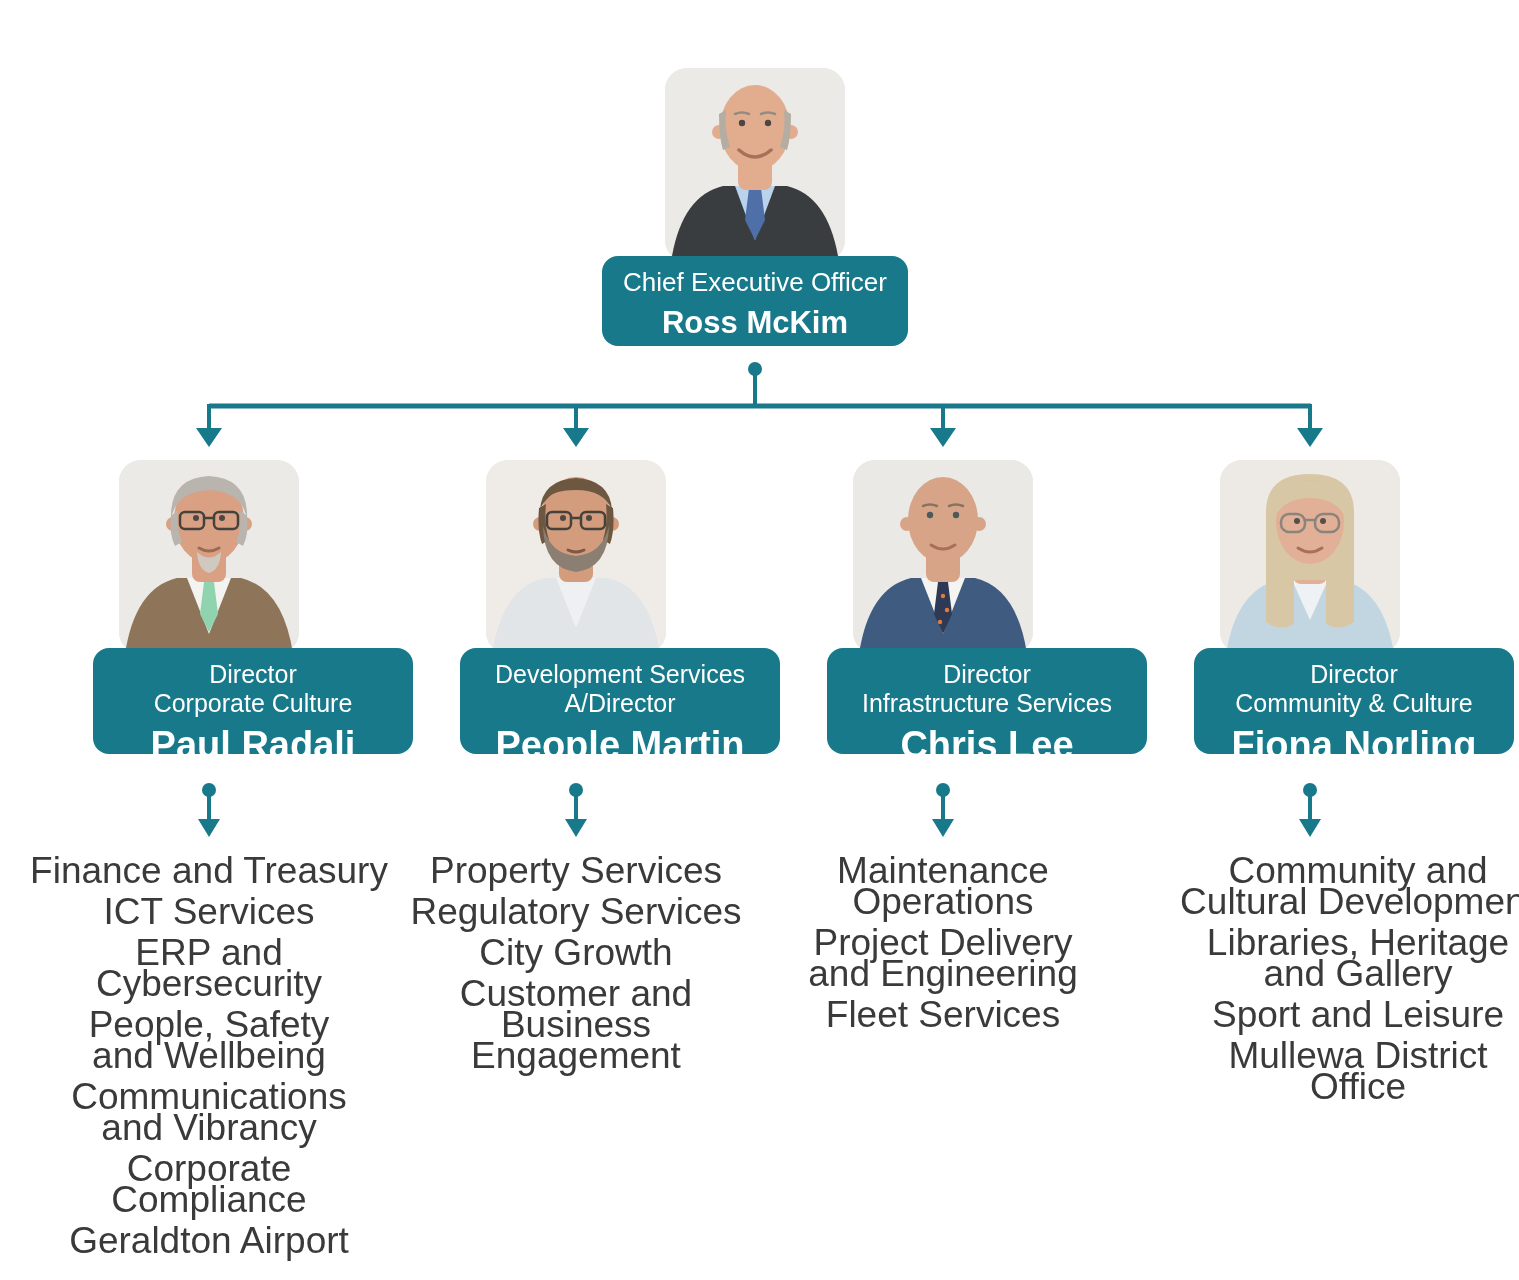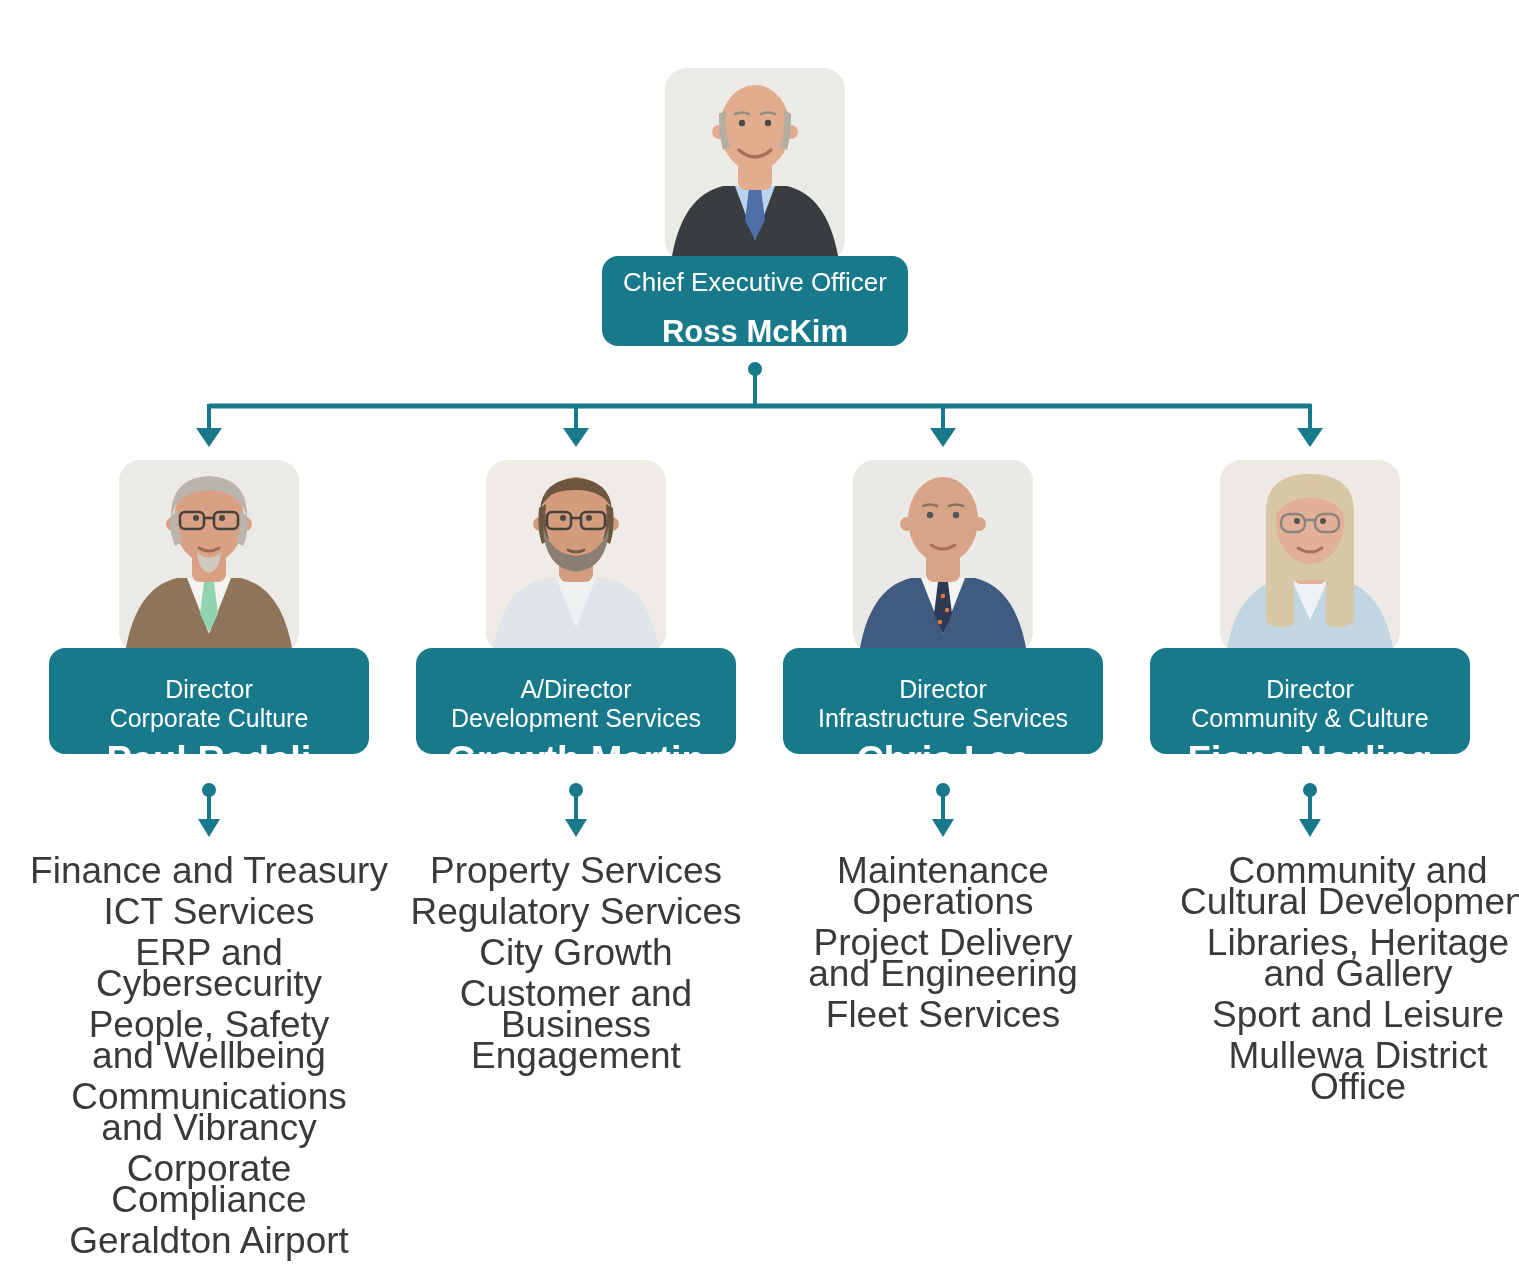--- a/index.html
+++ b/index.html
@@ -17,25 +17,25 @@
     position:absolute; width:180px; height:194px; border-radius:22px;
     overflow:hidden; background:#ececea;
   }
   .photo svg { display:block; width:100%; height:100%; }
 
   .nodebox {
     position:absolute; background:var(--accent); border-radius:16px;
     color:#ffffff; text-align:center; box-sizing:border-box; z-index:2;
   }
   .ceo-box { left:602px; top:256px; width:306px; height:90px; padding-top:12px; }
-  .dir-box { top:648px; width:320px; height:106px; padding-top:27px; }
+  .dir-box { top:648px; width:320px; height:106px; padding-top:12px;margin-left:44px; }
   .role { font-size:25px; line-height:29px; font-weight:400; }
   .ceo-box .role { font-size:26px; }
   .name { font-size:38px; font-weight:bold; margin-top:6px; }
-  .ceo-box .name { font-size:31px; margin-top:17px;text-align:center; }
+  .ceo-box .name { font-size:31px; margin-top:8px;text-align:center; }
 
   .dept-list {
     position:absolute; top:855px; width:360px;
     display:flex; flex-direction:column; gap:10px; align-items:center;
     color:var(--text);
   }
   .dept { font-size:37px; line-height:31px; text-align:center; white-space:pre-line; }
 
   .glasses { fill:none; stroke:#45413d; stroke-width:2.5; }
   .glasses.light { stroke:#8a847d; }
@@ -156,23 +156,23 @@
         <rect x="61" y="52" width="24" height="17" rx="5"></rect>
         <rect x="95" y="52" width="24" height="17" rx="5"></rect>
         <path d="M85 58 L95 58"></path>
       </g>
       <circle cx="77" cy="58" r="3" fill="#4c4742"></circle>
       <circle cx="103" cy="58" r="3" fill="#4c4742"></circle>
       <path class="feature" d="M82 90 Q90 94 98 90" stroke="#7a5a46" stroke-width="3"></path>
     </svg>
   </div>
   <div class="nodebox dir-box" style="left:416px;">
+    <div class="role">Development Services</div>
     <div class="role">A/Director</div>
-    <div class="role">Development Services</div>
-    <div class="name">Growth Martin</div>
+    <div class="name">People Martin</div>
   </div>
   <div class="dept-list" style="left:396px;">
     <div class="dept">Property Services</div>
     <div class="dept">Regulatory Services</div>
     <div class="dept">City Growth</div>
     <div class="dept">Customer and Business
 Engagement</div>
   </div>
 
   <div class="photo" style="left:853px; top:460px;">

